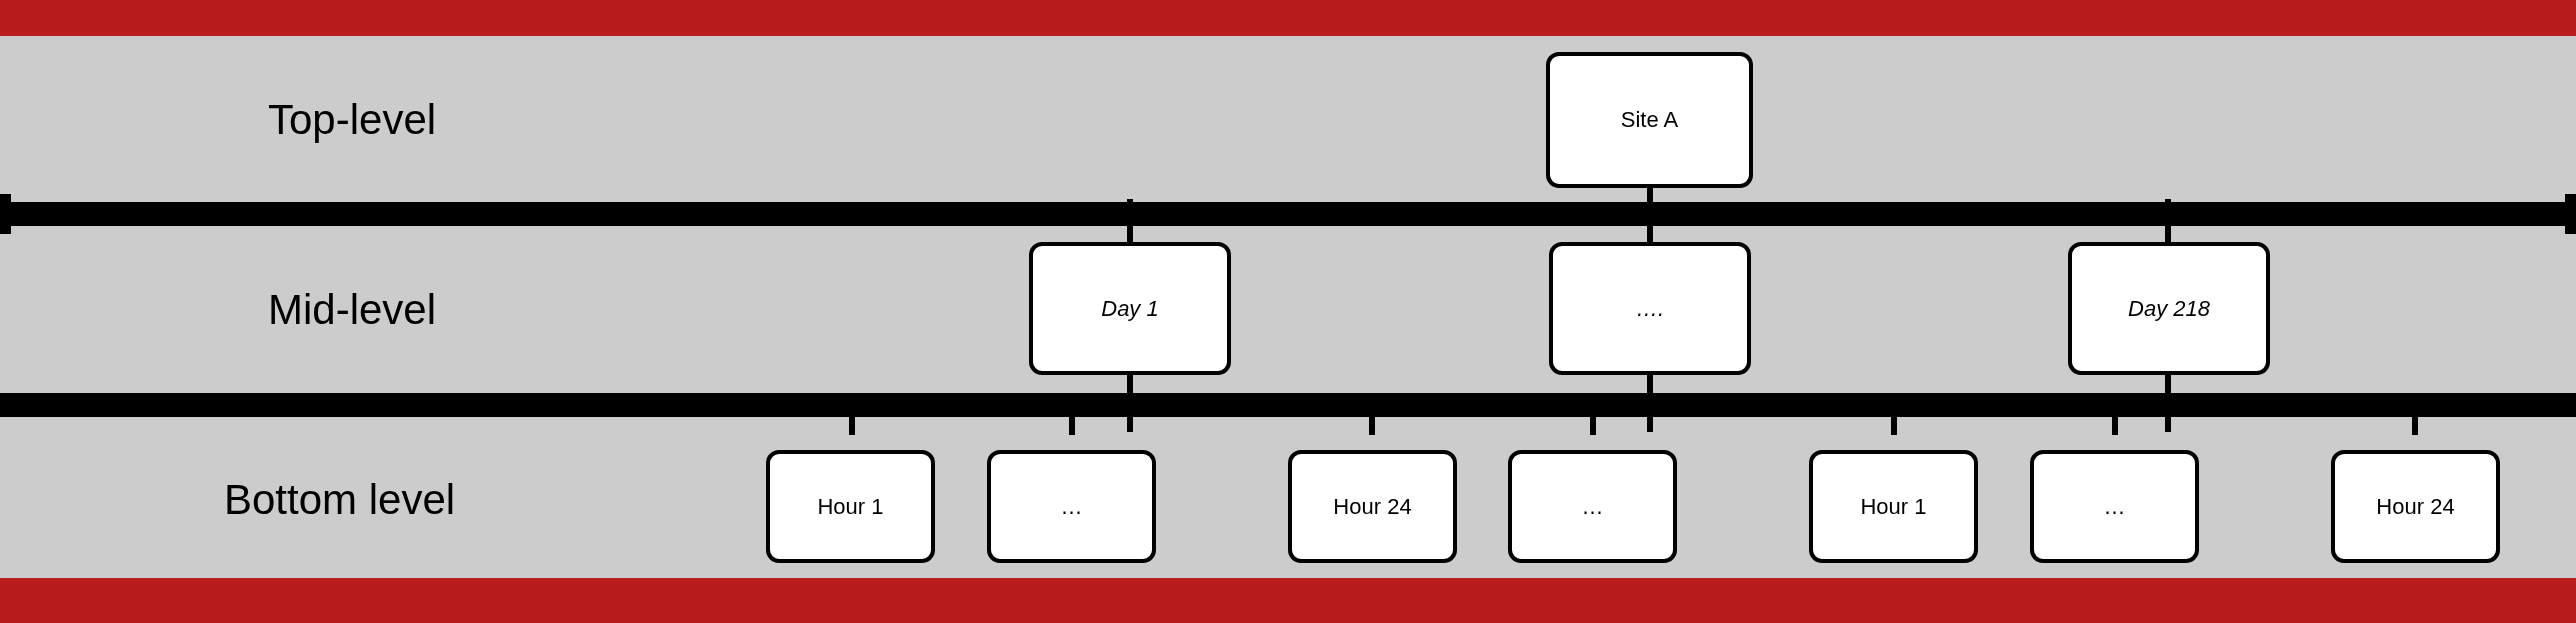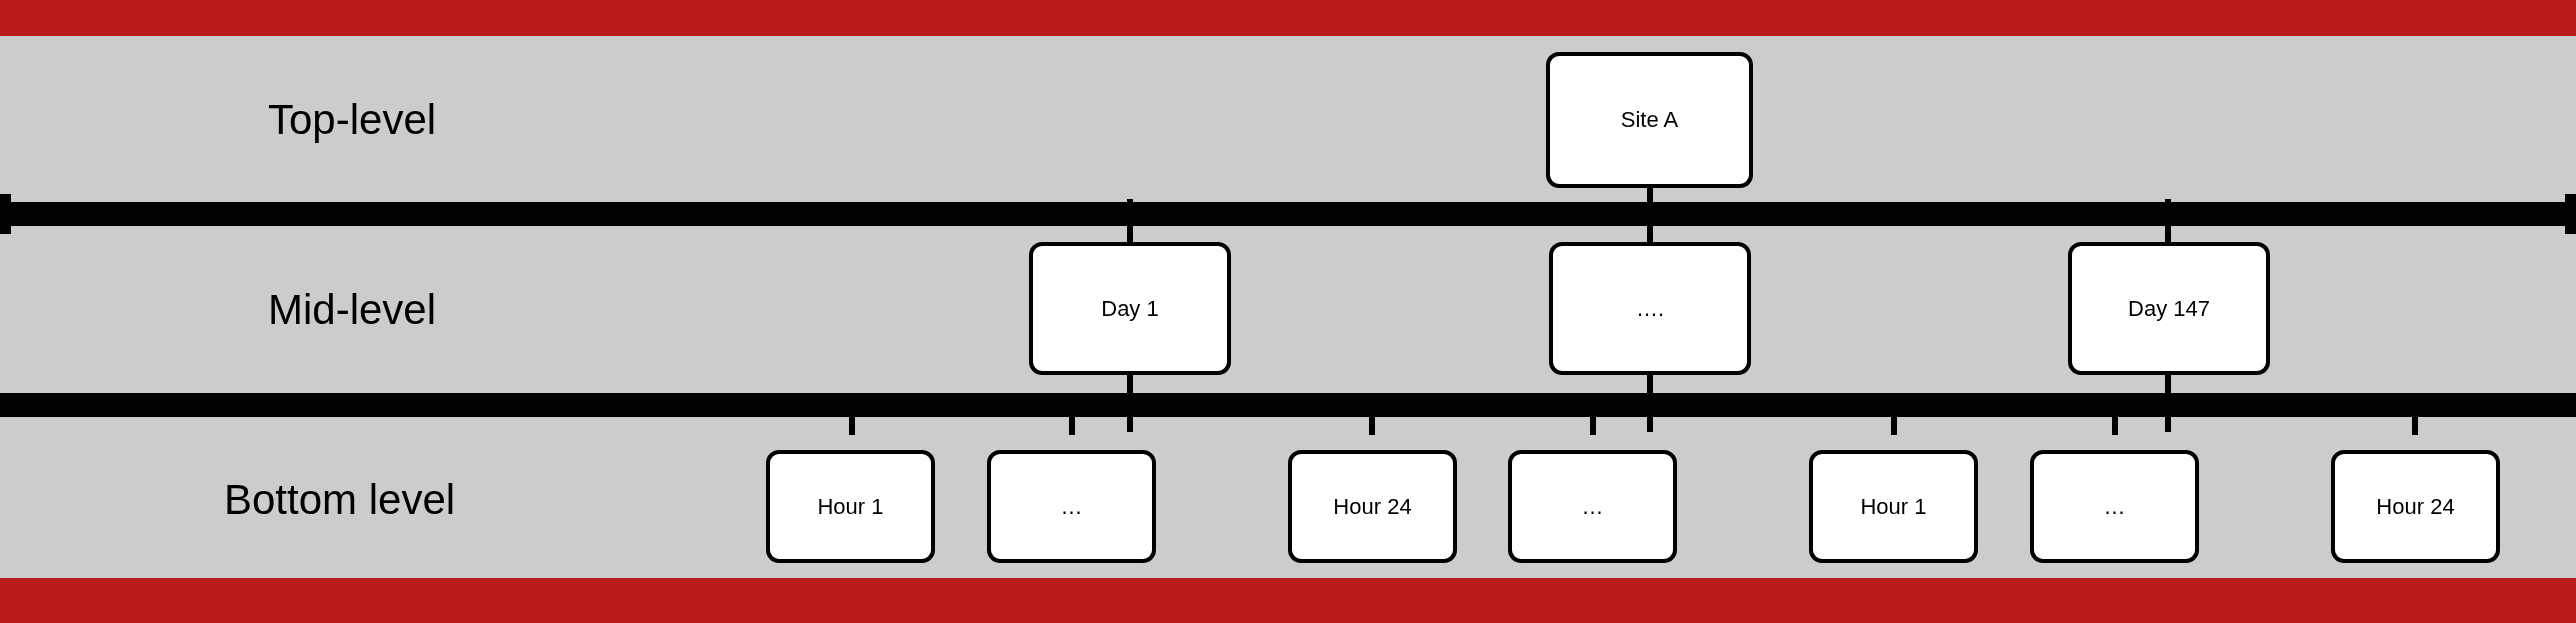--- a/index.html
+++ b/index.html
@@ -71,21 +71,21 @@
     border-radius: 13px;
     display: flex;
     align-items: center;
     justify-content: center;
     color: #000000;
     font-size: 22px;
     line-height: 1;
     white-space: nowrap;
   }
   .node-top { height: 136px; }
-  .node-mid { height: 133px; }
+  .node-mid { height: 133px; font-style: italic; }
   .node-bot { height: 113px; margin-top: 20px; }
 
   
   .connector {
     position: absolute;
     width: 5.6px;
     background: #000000;
   }
 </style>
 </head>
@@ -129,21 +129,21 @@
   <div class="connector" style="left:2412px; top:412px; height:22.6px;"></div>
 
   <div class="level-label label-top">Top-level</div>
   <div class="level-label label-mid">Mid-level</div>
   <div class="level-label label-bottom">Bottom level</div>
 
   <div class="node node-top" style="left:1546px; top:52px; width:207px;">Site A</div>
 
   <div class="node node-mid" style="left:1029px; top:242px; width:202px;">Day 1</div>
   <div class="node node-mid" style="left:1549px; top:242px; width:202px;">….</div>
-  <div class="node node-mid" style="left:2068px; top:242px; width:202px;">Day 147</div>
+  <div class="node node-mid" style="left:2068px; top:242px; width:202px;">Day 218</div>
 
   <div class="node node-bot" style="left:766px; top:430px; width:169px;">Hour 1</div>
   <div class="node node-bot" style="left:987px; top:430px; width:169px;">…</div>
   <div class="node node-bot" style="left:1288px; top:430px; width:169px;">Hour 24</div>
   <div class="node node-bot" style="left:1508px; top:430px; width:169px;">…</div>
   <div class="node node-bot" style="left:1809px; top:430px; width:169px;">Hour 1</div>
   <div class="node node-bot" style="left:2030px; top:430px; width:169px;">…</div>
   <div class="node node-bot" style="left:2331px; top:430px; width:169px;">Hour 24</div>
 
 </div>

